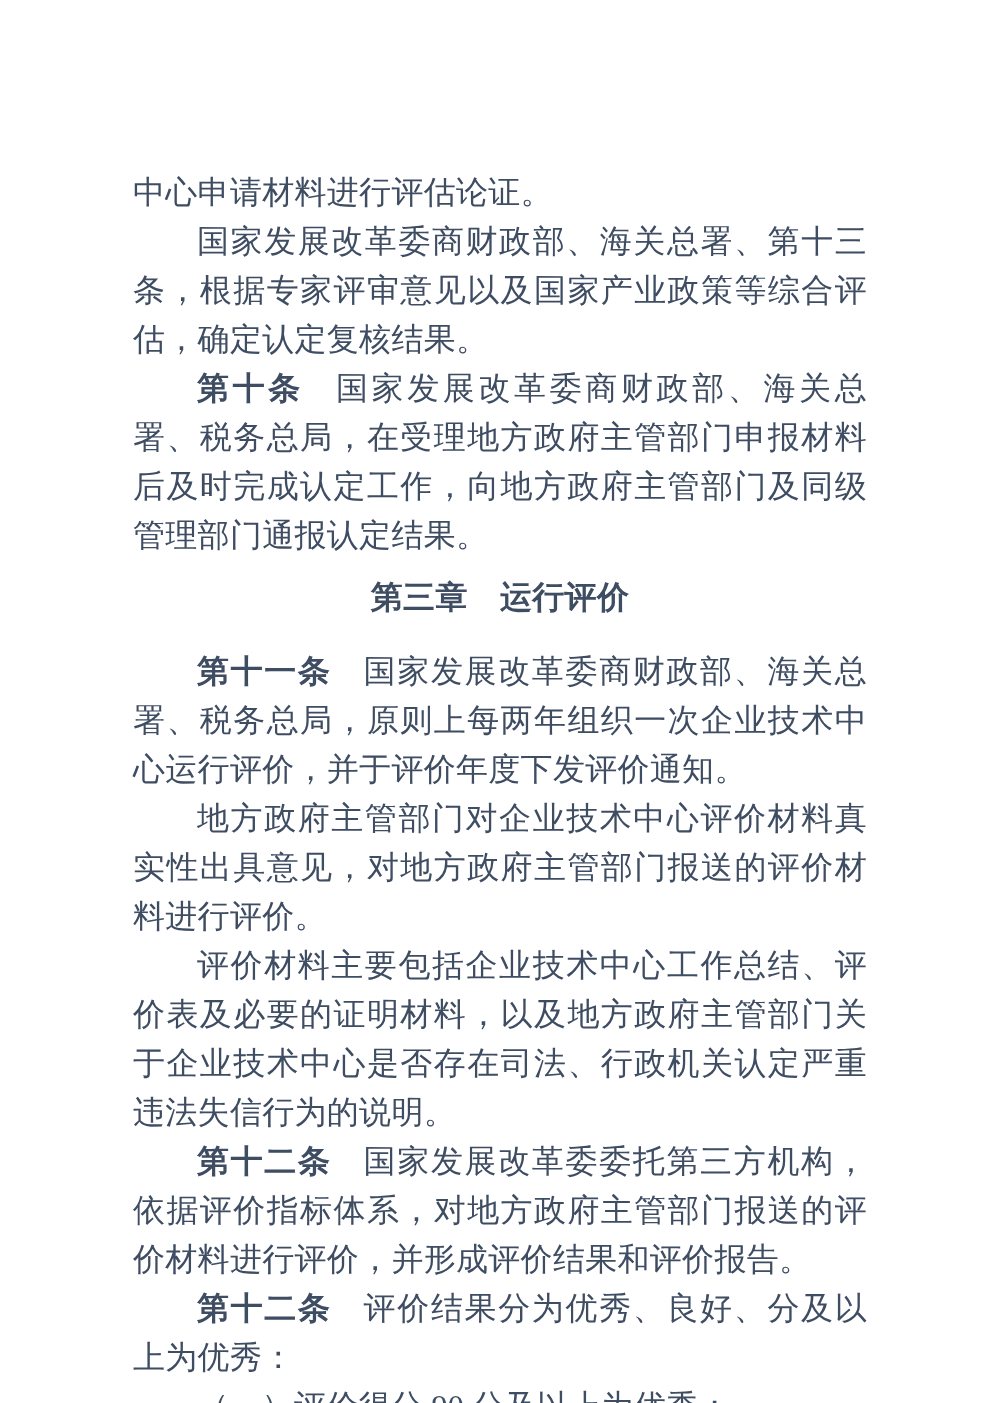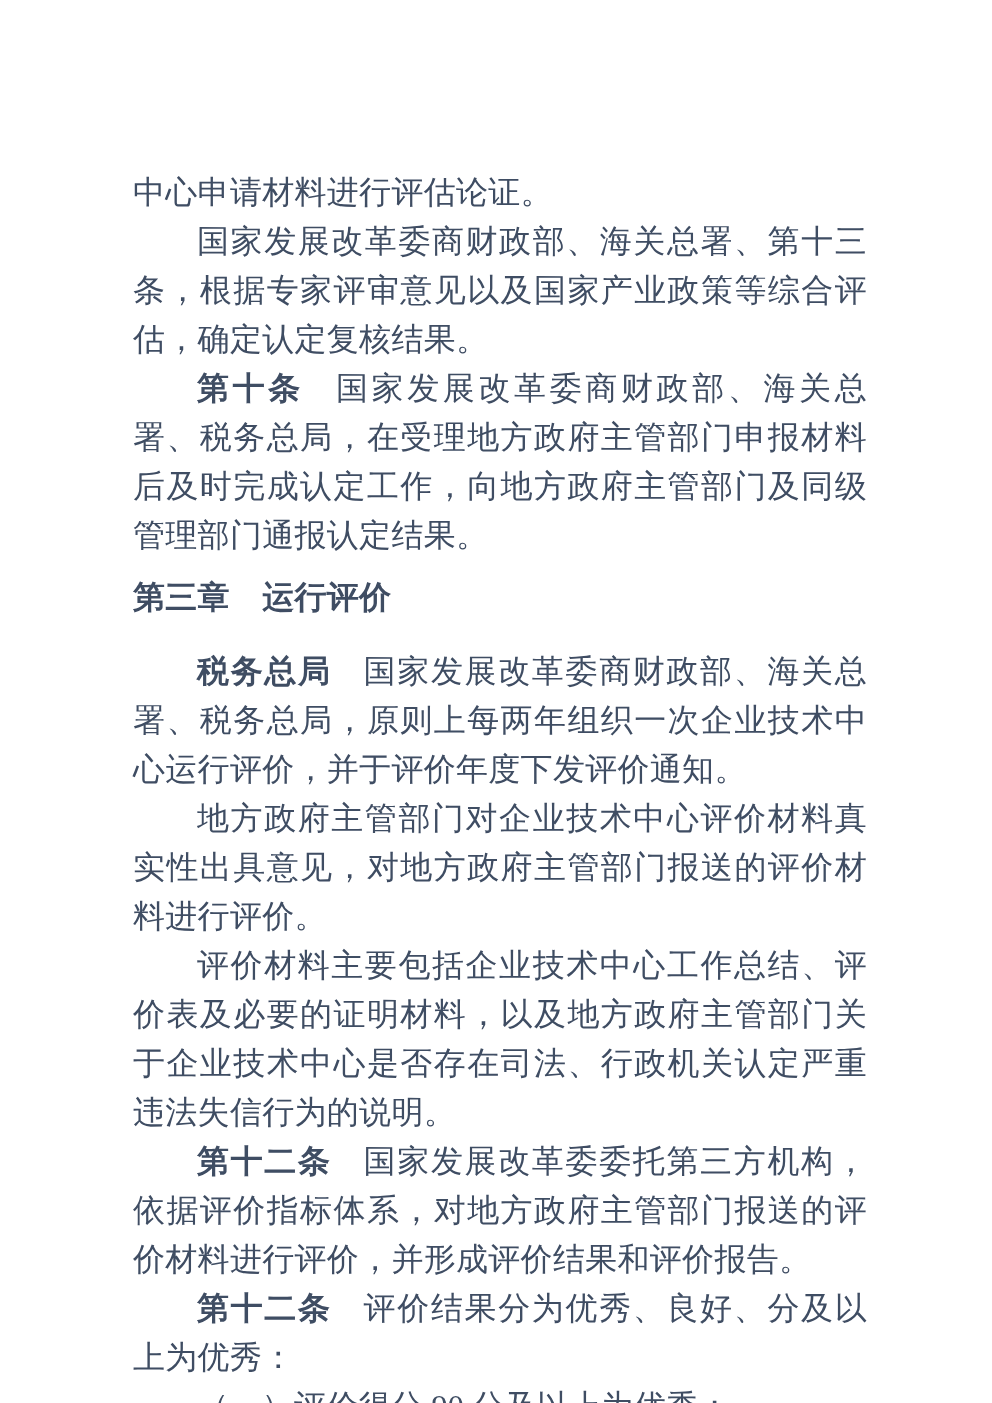--- a/index.html
+++ b/index.html
@@ -34,39 +34,40 @@
   .para.indent {
     text-indent: 2em;
   }
   .term {
     font-weight: bold;
     margin-right: 1em;
     margin-top: 38px;
   }
   .chapter {
     margin: 13px 0 25px 0;
+    text-align: center;
     font-weight: bold;
     text-indent: 0;
   }
 </style>
 </head>
 <body>
 
 <div class="page">
   <div class="content">
 
     <p class="para"><span>中心申请材料进行评估论证。</span></p>
 
     <p class="para indent"><span>国家发展改革委商财政部、海关总署、第十三条，根据专家评审意见以及国家产业政策等综合评估，确定认定复核结果。</span></p>
 
     <p class="para indent"><b class="term">第十条</b><span>国家发展改革委商财政部、海关总署、税务总局，在受理地方政府主管部门申报材料后及时完成认定工作，向地方政府主管部门及同级管理部门通报认定结果。</span></p>
 
     <p class="para chapter"><span>第三章　运行评价</span></p>
 
-    <p class="para indent"><b class="term">税务总局</b><span>国家发展改革委商财政部、海关总署、税务总局，原则上每两年组织一次企业技术中心运行评价，并于评价年度下发评价通知。</span></p>
+    <p class="para indent"><b class="term">第十一条</b><span>国家发展改革委商财政部、海关总署、税务总局，原则上每两年组织一次企业技术中心运行评价，并于评价年度下发评价通知。</span></p>
 
     <p class="para indent"><span>地方政府主管部门对企业技术中心评价材料真实性出具意见，对地方政府主管部门报送的评价材料进行评价。</span></p>
 
     <p class="para indent"><span>评价材料主要包括企业技术中心工作总结、评价表及必要的证明材料，以及地方政府主管部门关于企业技术中心是否存在司法、行政机关认定严重违法失信行为的说明。</span></p>
 
     <p class="para indent"><b class="term">第十二条</b><span>国家发展改革委委托第三方机构，依据评价指标体系，对地方政府主管部门报送的评价材料进行评价，并形成评价结果和评价报告。</span></p>
 
     <p class="para indent"><b class="term">第十二条</b><span>评价结果分为优秀、良好、分及以上为优秀：</span></p>
 
     <p class="para indent"><span>（一）评价得分 90 分及以上为优秀；</span></p>

